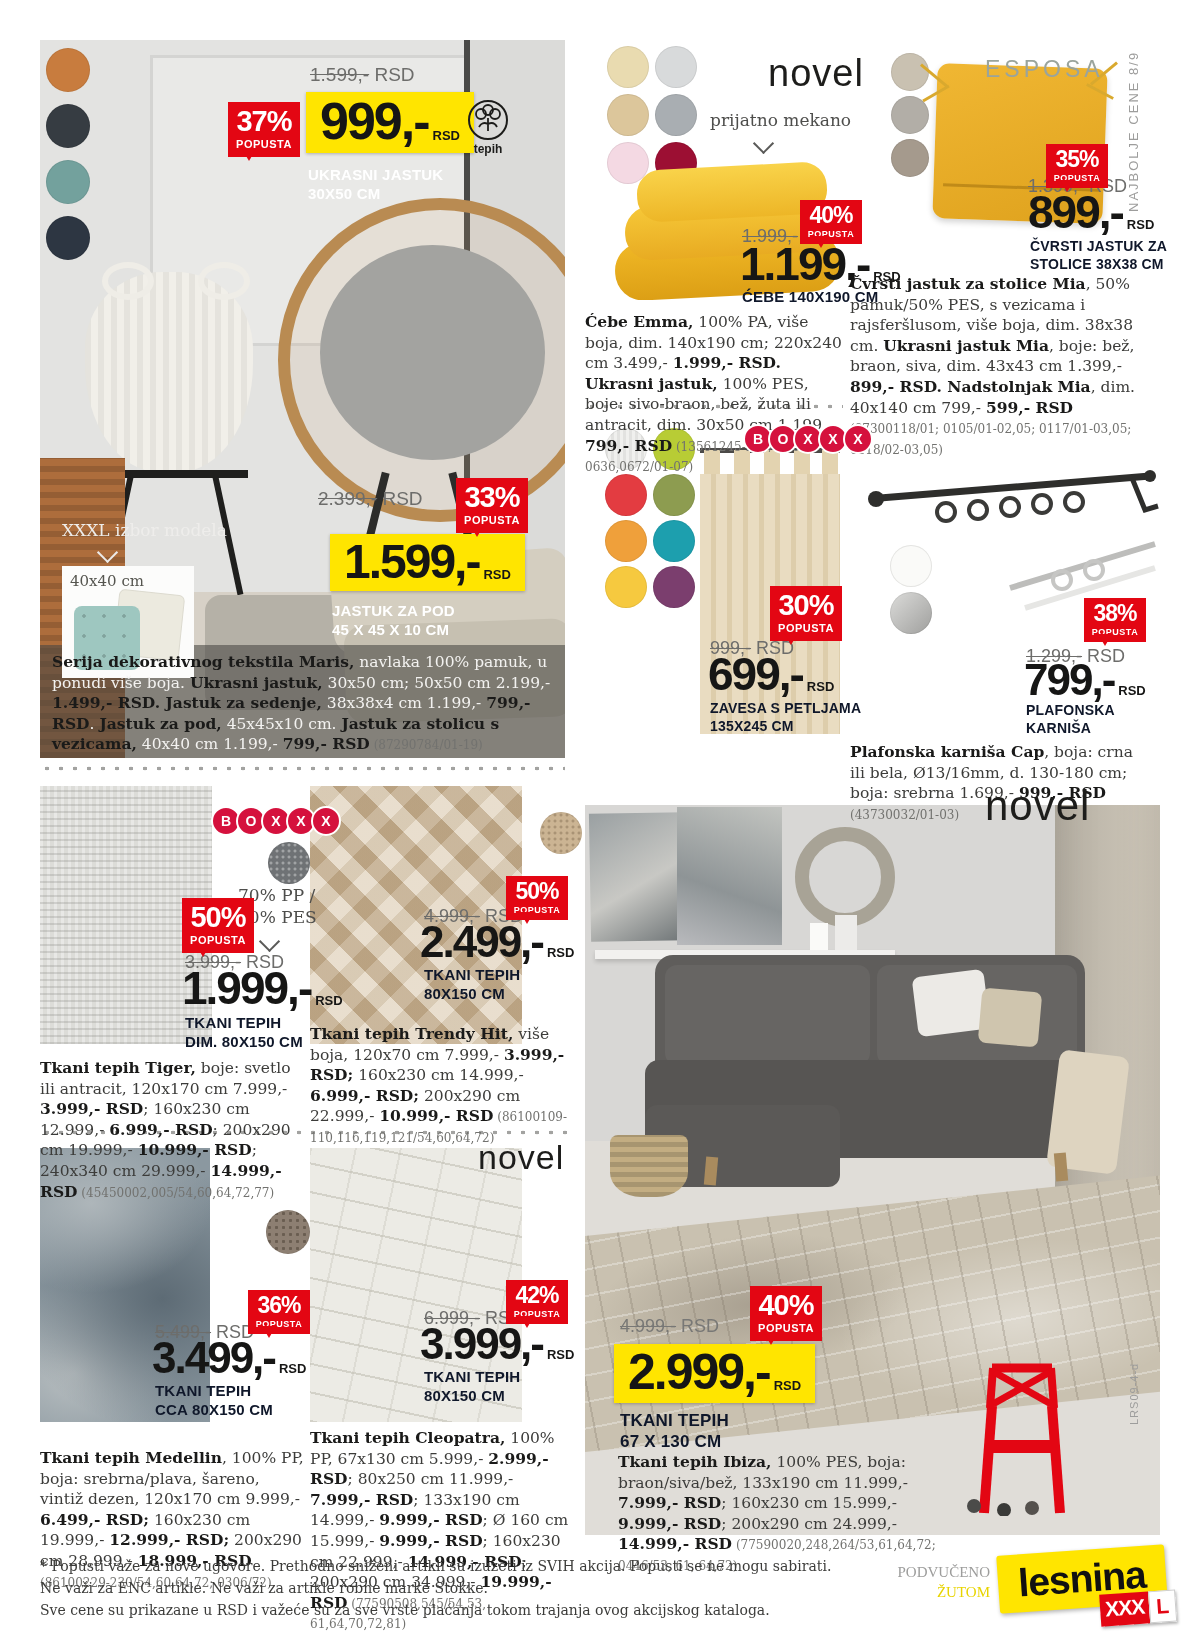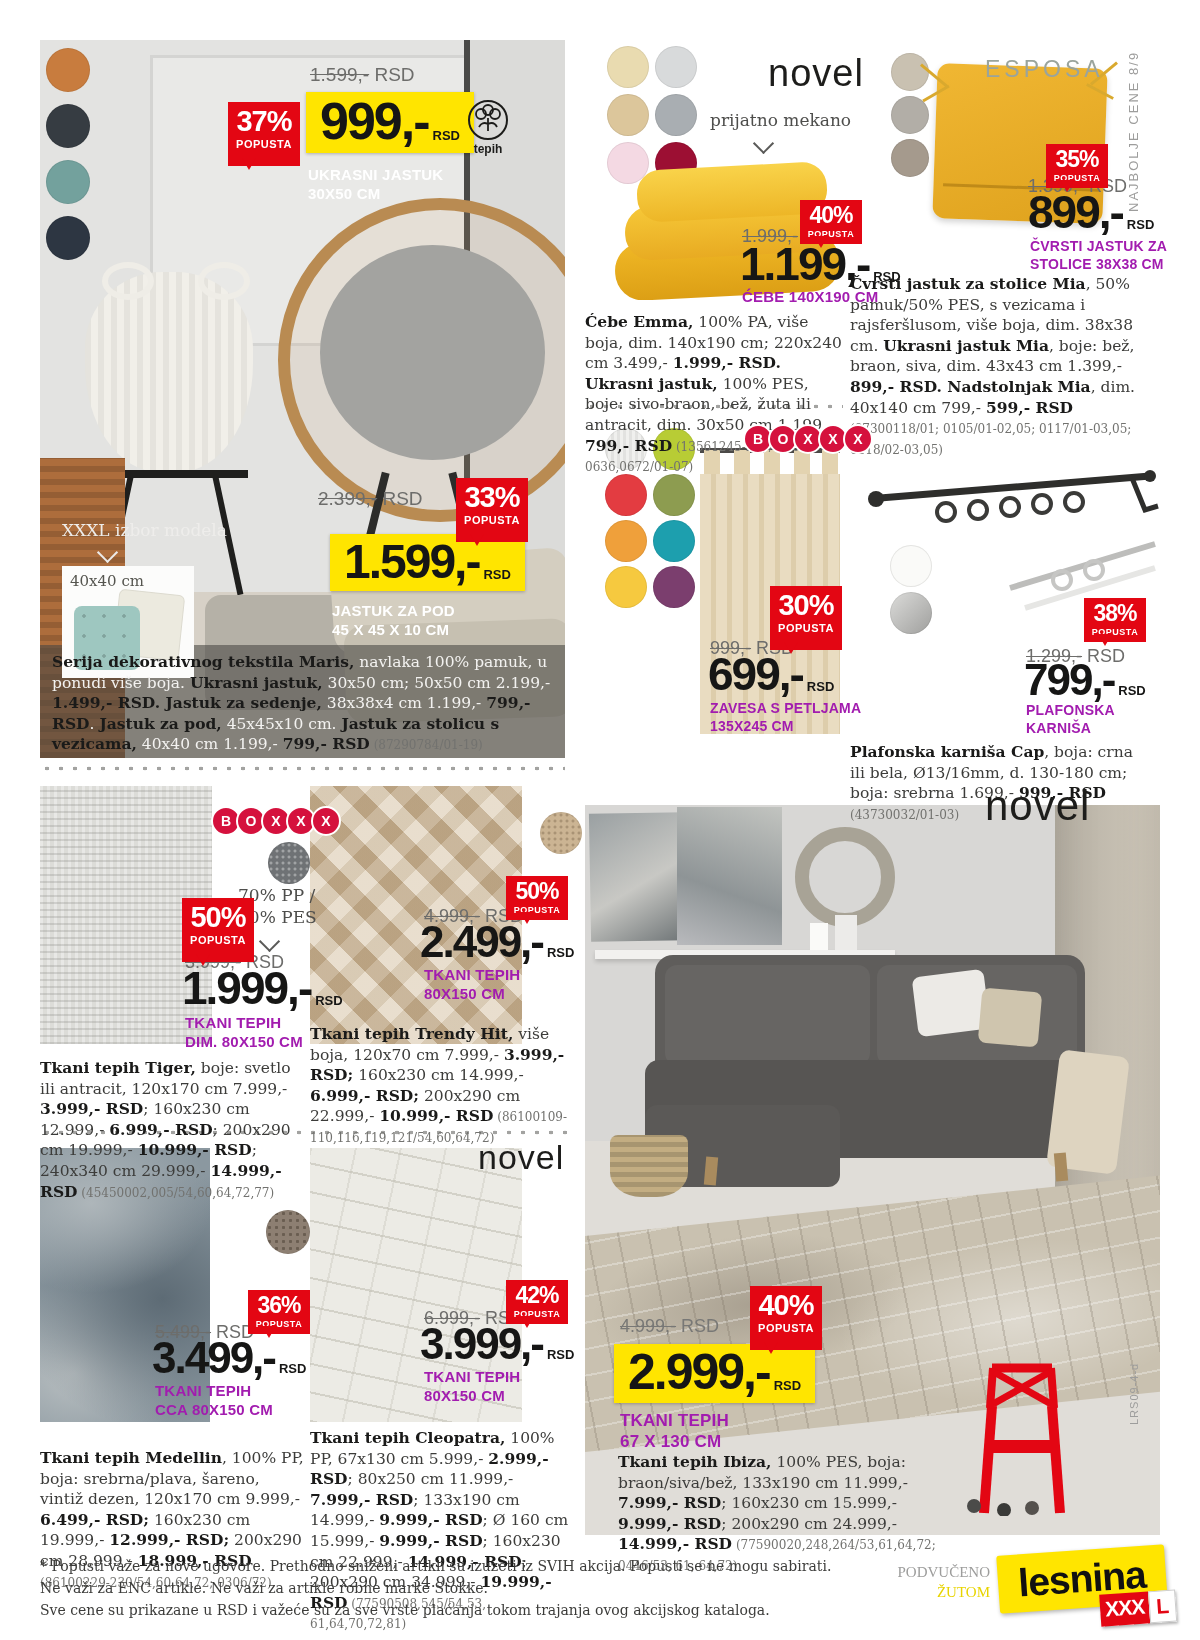--- a/index.html
+++ b/index.html
@@ -1,33 +1,33 @@
 <!DOCTYPE html>
 <html><head>
 <meta charset="utf-8">
 <style>
   html,body{margin:0;padding:0;background:#fff}
   .page{position:relative;width:1200px;height:1640px;background:#fff;overflow:hidden;font-family:"Liberation Sans",sans-serif}
   .abs{position:absolute}
   .sw{position:absolute;border-radius:50%;box-shadow:inset 0 0 0 1px rgba(0,0,0,.07)}
   
-  .badge{position:absolute;background:#e30613;color:#fff;text-align:center;padding:5px 6px 16px;min-width:60px;z-index:6}
+  .badge{position:absolute;background:#e30613;color:#fff;text-align:center;padding:5px 6px 7px;min-width:60px;z-index:6}
   .badge:after{content:"";position:absolute;left:14px;bottom:-11px;border:7px solid transparent;border-top:12px solid #e30613}
   .badge .pct{font-size:29px;font-weight:800;line-height:1;letter-spacing:-1px}
   .badge .pop{font-size:11px;font-weight:700;letter-spacing:.5px;margin-top:2px}
   .badge.sm{min-width:52px;padding:4px 5px 5px}
   .badge.sm .pct{font-size:23px}
   .badge.sm .pop{font-size:9px}
   
   .old{position:absolute;font-size:19px;color:#6d6d6b;z-index:5;white-space:nowrap}
   .old s{text-decoration:line-through}
   .price{position:absolute;display:flex;align-items:flex-end;font-weight:800;color:#161615;letter-spacing:-2px;line-height:.9;z-index:5;white-space:nowrap}
   .price .cur{font-size:13px;font-weight:700;letter-spacing:0;margin-left:4px;padding-bottom:3px}
   .yp{background:#ffe500;padding:6px 14px 8px;box-shadow:0 1px 3px rgba(0,0,0,.25)}
-  .sub{position:absolute;font-weight:700;font-size:15px;line-height:1.25;color:#a21caf;letter-spacing:.2px;z-index:5}
+  .sub{position:absolute;font-weight:700;font-size:15px;line-height:1.25;color:#0f172a;letter-spacing:.2px;z-index:5}
   .sub.wh{color:#fff}
   
   .desc{position:absolute;font-family:"DejaVu Serif",serif;font-size:15.5px;line-height:1.33;color:#3c3c3a;z-index:5}
   .desc b{color:#1a1a19}
   .desc .small{font-size:12px;color:#72726f}
   .note{position:absolute;font-family:"DejaVu Serif",serif;font-size:17px;color:#4e4e4c;z-index:5}
   .chev{position:absolute;width:13px;height:13px;border-right:2px solid #5a5a58;border-bottom:2px solid #5a5a58;transform:rotate(45deg);z-index:5}
   .chev.wh{border-color:#ecebe9}
   .dots{position:absolute;height:5px;background-image:radial-gradient(circle,#a3a3a1 1.8px,transparent 2.1px);background-size:14px 5px;background-repeat:repeat-x;z-index:4}
   

